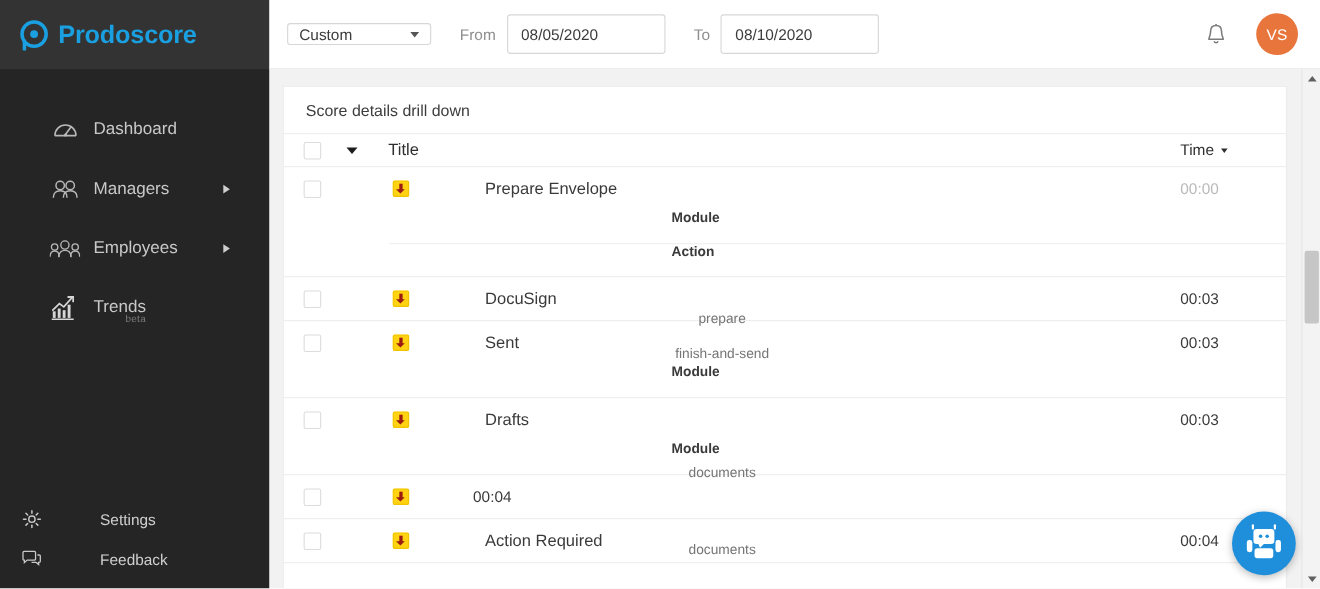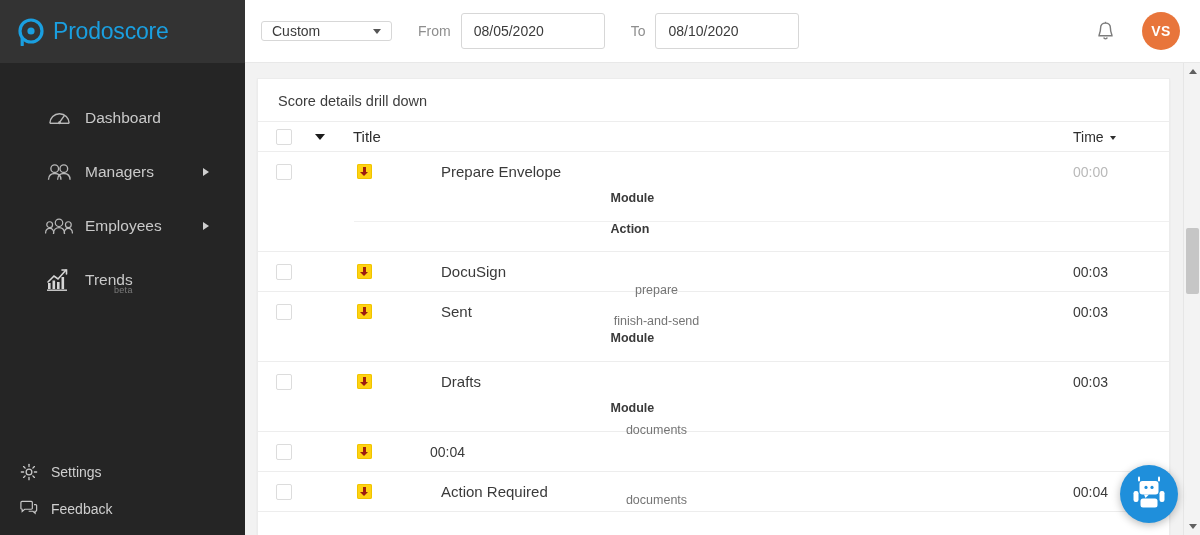--- a/index.html
+++ b/index.html
@@ -23,21 +23,21 @@
     height: 63px;
     background: #333333;
     display: flex; align-items: center;
     padding-left: 17px;
     flex: 0 0 63px;
   }
   .brand-logo { width: 28px; height: 28px; flex: 0 0 28px; margin-right: 8px; }
   .brand-name {
     color: #1a9fe0;
     font-size: 23px;
-    font-weight: 400;
+    font-weight: 700;
     letter-spacing: -0.2px;
   }
   #nav-main { padding-top: 28px; flex: 1 1 auto; margin-left: 28px; }
   .nav-item {
     display: flex; align-items: center;
     height: 54px;
     padding-left: 17px;
     color: #c9c9c9;
     font-size: 15.5px;
     cursor: pointer;
@@ -56,21 +56,21 @@
   }
   .nav-caret {
     position: absolute; right: 36px; top: 50%;
     transform: translateY(-50%);
     width: 0; height: 0;
     border-left: 6px solid #cfcfcf;
     border-top: 4.5px solid transparent;
     border-bottom: 4.5px solid transparent;
   }
   #nav-bottom { padding-bottom: 8px; }
-  #nav-bottom .nav-item { height: 37px; font-size: 14px; color: #cfcfcf; }
+  #nav-bottom .nav-item { height: 37px; font-size: 14px; color: #cfcfcf; gap: 40px; }
   #nav-bottom .nav-icon { width: 24px; flex: 0 0 24px; margin-right: 10px; }
 
   
   #main {
     flex: 1 1 auto; height: 535px;
     background: #f2f2f2;
     position: relative;
     display: flex; flex-direction: column;
   }
   #topbar {
@@ -118,21 +118,21 @@
     display: flex; align-items: center; gap: 26px;
   }
   .bell-btn {
     width: 22px; height: 24px;
     display: flex; align-items: center; justify-content: center;
     cursor: pointer;
   }
   .avatar {
     width: 38px; height: 38px; border-radius: 50%;
     background: #e8753b;
-    color: #fff; font-size: 14px; font-weight: 700;
+    color: #fff; font-size: 14px; font-weight: 400;
     display: flex; align-items: center; justify-content: center;
     letter-spacing: 0.3px;
     cursor: pointer;
   }
 
   
   #content-area {
     flex: 1 1 auto;
     position: relative;
     overflow: hidden;

